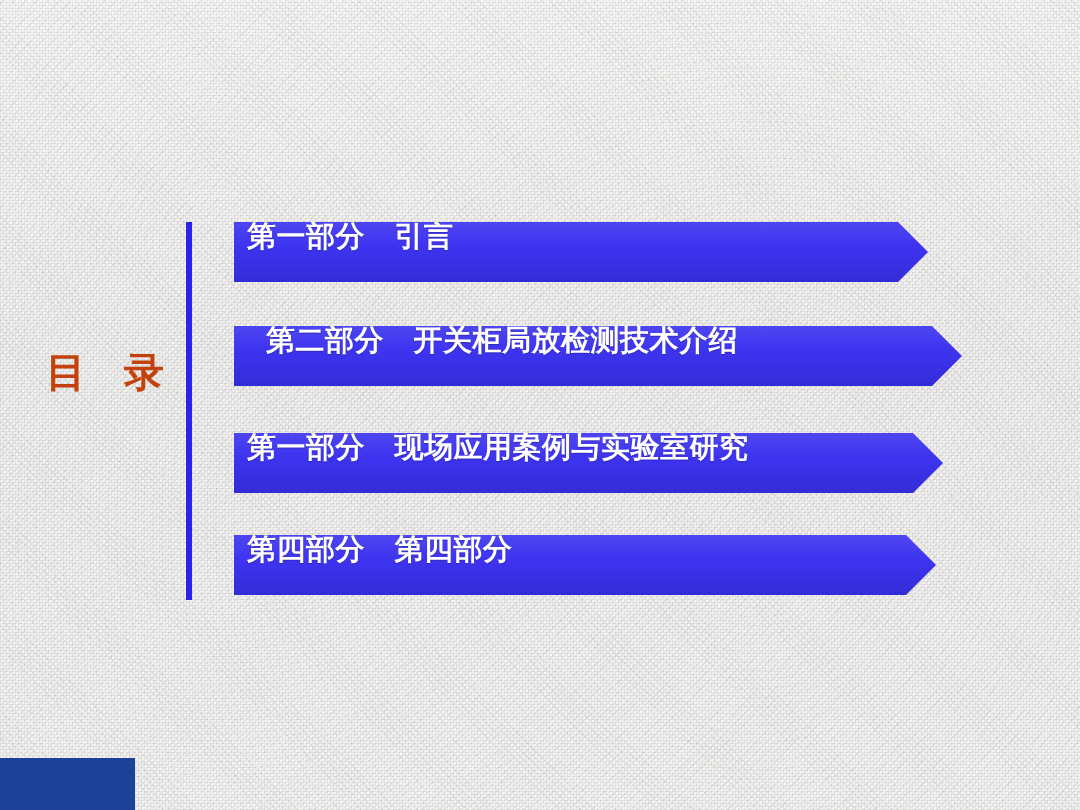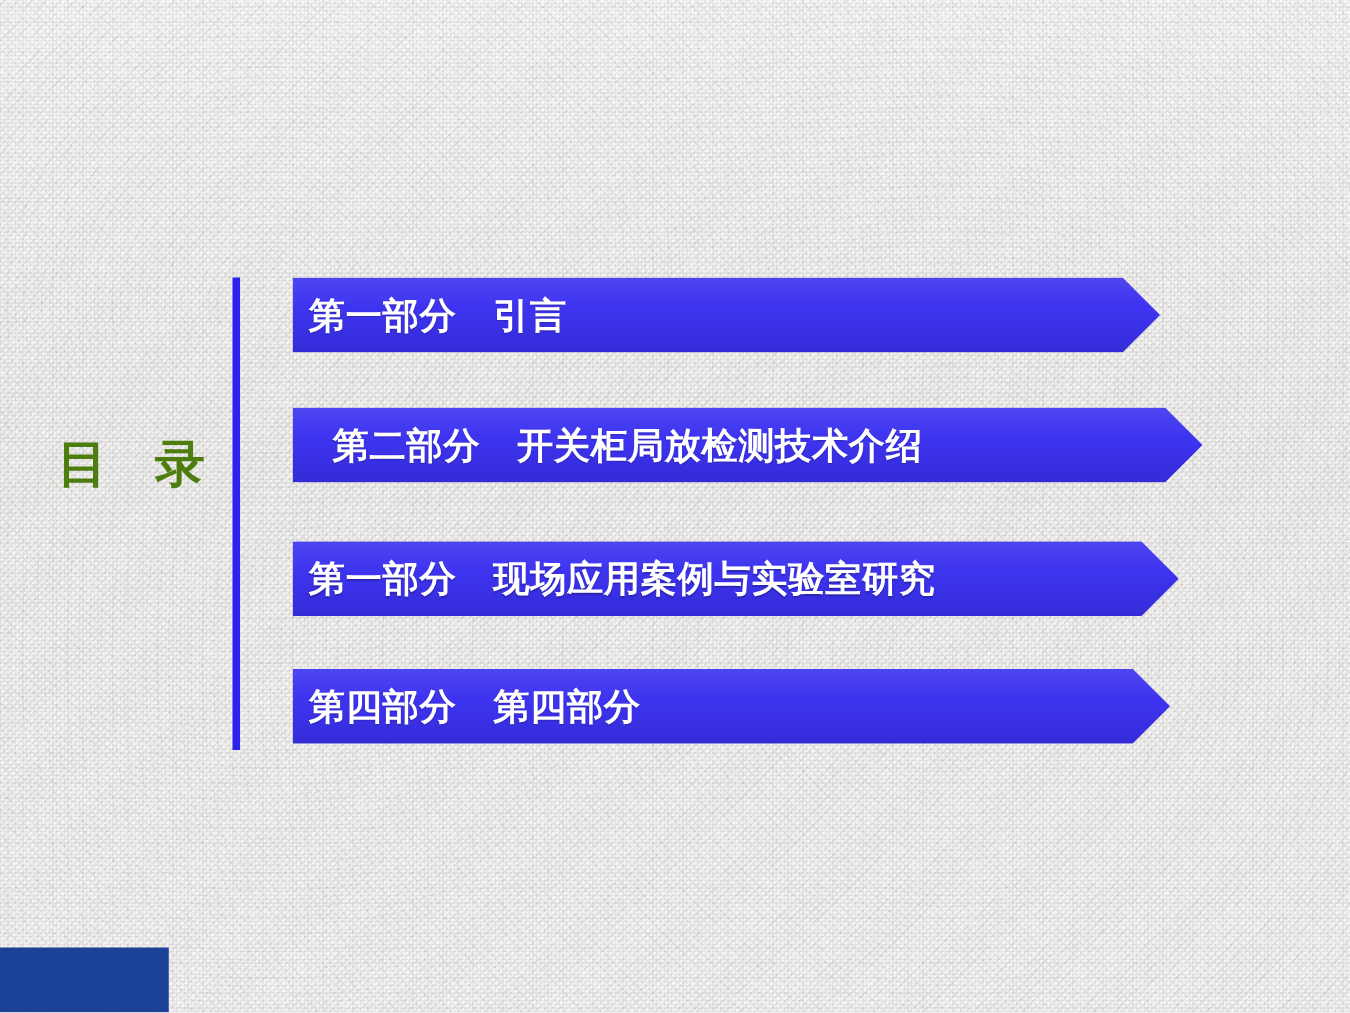--- a/index.html
+++ b/index.html
@@ -42,21 +42,21 @@
     position: absolute;
     left: 30px;
     top: 352px;
     width: 150px;
     text-align: center;
     font-family: "DejaVu Serif", "Liberation Serif", serif;
     font-weight: bold;
     font-size: 40px;
     letter-spacing: 12px;
     text-indent: 12px;
-    color: #4d7c0f;
+    color: #c2410c;
     line-height: 1;
     white-space: nowrap;
   }
 
   
   #vertical-rule {
     position: absolute;
     left: 186px;
     top: 222px;
     width: 6px;
@@ -72,21 +72,21 @@
     width: 760px;
     height: 390px;
   }
 
   .banner {
     position: absolute;
     left: 0;
     height: 60px;
     background: #3a30f0;
     display: flex;
-    align-items: center;
+    align-items: flex-start;
     clip-path: polygon(0 0, calc(100% - 30px) 0, 100% 50%, calc(100% - 30px) 100%, 0 100%);
     filter: drop-shadow(2px 3px 3px rgba(90, 90, 110, 0.40));
   }
   .banner::after {
     content: "";
     position: absolute;
     inset: 0;
     background: linear-gradient(180deg, rgba(255,255,255,0.10) 0%, rgba(255,255,255,0.02) 40%, rgba(0,0,0,0.10) 100%);
     pointer-events: none;
   }

